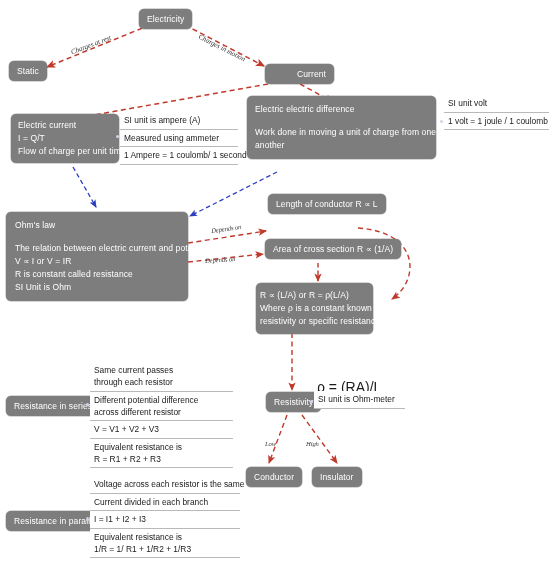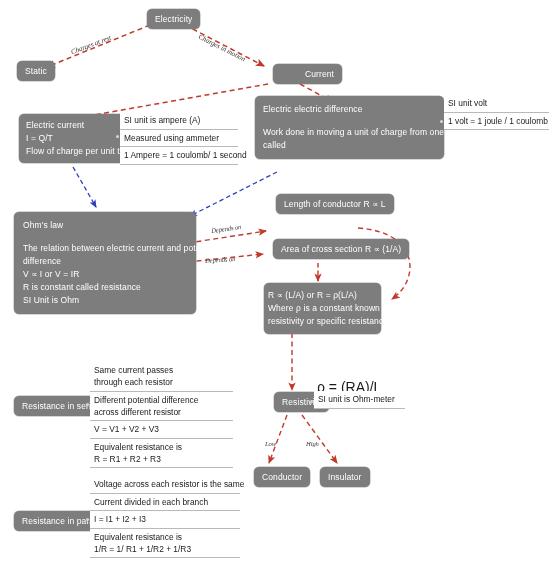--- a/index.html
+++ b/index.html
@@ -16,21 +16,20 @@
     position:absolute;
     background:#7d7d7d;
     color:#ffffff;
     border-radius:5px;
     box-sizing:border-box;
     padding:5px 7px;
     font-size:8.5px;
     line-height:13px;
     letter-spacing:0.1px;
     box-shadow:0 0 0 0.5px rgba(120,120,120,.6);
-    margin-left:8px;
   }
   .node.small{padding:4px 8px;font-size:8.5px;line-height:12px;}
   .node .ln{display:block;white-space:nowrap;}
 
   
   .listbox{
     position:absolute;
     box-sizing:border-box;
     font-size:8.4px;
     line-height:12px;
@@ -123,28 +122,27 @@
   <div class="node" style="left:11px;top:114px;width:108px;">
     <span class="ln">Electric current</span>
     <span class="ln">I = Q/T</span>
     <span class="ln">Flow of charge per unit time</span>
   </div>
 
   <div class="node" style="left:247px;top:96px;width:189px;padding:7px 8px;">
     <span class="ln">Electric electric difference</span>
     <span class="ln" style="height:10px;">&nbsp;</span>
     <span class="ln">Work done in moving a unit of charge from one point to</span>
-    <span class="ln">called</span>
+    <span class="ln">another</span>
   </div>
 
   <div class="node" style="left:6px;top:212px;width:182px;padding:7px 9px;">
     <span class="ln">Ohm's law</span>
     <span class="ln" style="height:10px;">&nbsp;</span>
     <span class="ln">The relation between electric current and potential</span>
-    <span class="ln">difference</span>
     <span class="ln">V ∝ I  or  V = IR</span>
     <span class="ln">R is constant called resistance</span>
     <span class="ln">SI Unit is Ohm</span>
   </div>
 
   <div class="node small" style="left:268px;top:194px;">
     <span class="ln">Length of conductor R ∝ L</span>
   </div>
 
   <div class="node small" style="left:265px;top:239px;">

